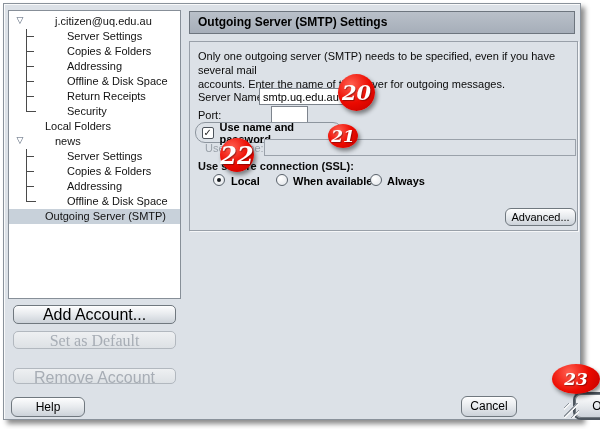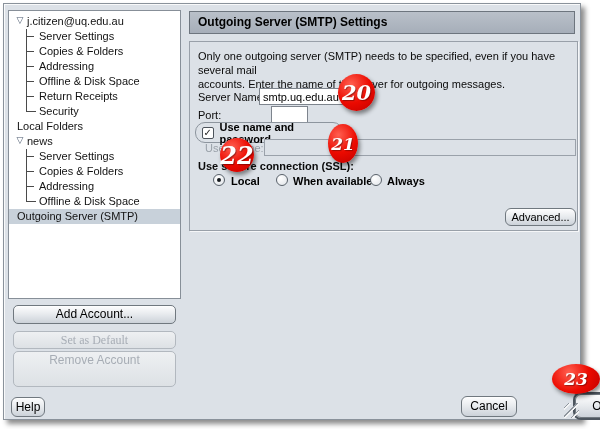--- a/index.html
+++ b/index.html
@@ -15,21 +15,21 @@
     box-shadow:4px 4px 5px rgba(0,0,0,.45), 1px 1px 0 rgba(255,255,255,.8) inset;
     box-sizing:border-box;
   }
   
   .listbox{
     position:absolute;left:4px;top:6px;width:173px;height:289px;
     background:#ffffff;border:1px solid #878f98;box-sizing:border-box;
     padding-top:3px;overflow:hidden;
   }
   .tree-row{height:15px;line-height:15px;display:flex;align-items:center;white-space:nowrap;}
-  .tree-row .lbl{color:#121212;}
+  .tree-row .lbl{color:#121212;margin-left:28px;}
   .tree-row.account{padding-left:5px;}
   .tree-row.plain{padding-left:8px;}
   .tree-row.selected{background:#c8d1da;}
   .tri{
     font-size:9px;color:#46556b;width:12px;display:inline-block;
     text-align:center;margin-right:1px;transform:translateY(-1px);
   }
   .tick{
     display:inline-block;width:10px;height:15px;margin-left:17px;margin-right:3px;
     border-left:1px solid #4a4a4a;position:relative;box-sizing:border-box;flex:0 0 auto;
@@ -45,21 +45,21 @@
     background:linear-gradient(#fdfdfe 0%,#e9ecef 45%,#ccd2d9 100%);
     border:1px solid #70787f;border-radius:5px;color:#000;
     text-align:center;box-sizing:border-box;
     box-shadow:0 1px 0 rgba(255,255,255,.55) inset;
     cursor:default;
   }
   .btn.disabled{
     background:linear-gradient(#eef0f2,#dde1e5);
     border-color:#b2b8bf;color:#a7adb5;box-shadow:none;
   }
-  .side-btn{position:absolute;left:9px;width:163px;height:19px;line-height:17px;font-size:12px;}
+  .side-btn{position:absolute;left:9px;width:163px;height:19px;line-height:17px;font-size:16px;}
   
   .header-bar{
     position:absolute;left:185px;top:7px;width:386px;height:23px;
     background:linear-gradient(#b9c0c9,#a6aeb9);
     border:1px solid #6d757e;box-sizing:border-box;
     font-weight:bold;font-size:12px;line-height:21px;padding-left:8px;color:#000;
   }
   .content-box{
     position:absolute;left:185px;top:37px;width:389px;height:190px;
     border:1px solid #99a0a9;box-sizing:border-box;
@@ -89,42 +89,42 @@
     position:absolute;width:12px;height:12px;border:1px solid #5a626b;border-radius:50%;
     background:radial-gradient(circle at 35% 30%,#ffffff,#dfe3e8);
     box-sizing:border-box;
   }
   .radio .dot{
     position:absolute;left:3px;top:3px;width:4px;height:4px;border-radius:50%;background:#15191e;
   }
   .radio-lbl{position:absolute;top:0;line-height:14px;font-weight:bold;color:#000;}
   .adv-btn{position:absolute;left:315px;top:166px;width:71px;height:18px;line-height:16px;font-size:11px;border-radius:6px;}
   
-  .help-btn{position:absolute;left:7px;top:393px;width:34px;height:20px;line-height:18px;font-size:12px;border-radius:6px;}
+  .help-btn{position:absolute;left:7px;top:393px;width:74px;height:20px;line-height:18px;font-size:12px;border-radius:6px;}
   .cancel-btn{position:absolute;left:457px;top:392px;width:56px;height:21px;line-height:19px;font-size:12px;border-radius:6px;}
   .ok-btn{
     position:absolute;left:523px;top:390px;width:52px;height:24px;line-height:22px;font-size:12px;
     border-radius:6px;box-shadow:0 0 0 2px #4d565f, 0 1px 0 rgba(255,255,255,.55) inset;margin-left:48px;
   }
   .grip{
     position:absolute;right:1px;bottom:1px;width:15px;height:15px;
     background:repeating-linear-gradient(135deg,transparent 0 3px,#8f969e 3px 4px,#f4f5f6 4px 5.5px,transparent 5.5px 6px);
   }
   
   .badge{
     position:absolute;border-radius:50%;
     background:radial-gradient(circle at 35% 28%,#ff5f50 0%,#ec0a00 52%,#c00000 100%);
     color:#fff;font-family:"DejaVu Serif","Liberation Serif",serif;
     font-style:italic;font-weight:bold;
     display:flex;align-items:center;justify-content:center;
     box-shadow:2px 3px 4px rgba(0,0,0,.45);
     text-shadow:1px 1px 1px rgba(0,0,0,.35);
   }
   .badge20{left:338px;top:74px;width:37px;height:37px;font-size:21px;}
-  .badge21{left:328px;top:124px;width:30px;height:39px;font-size:17px;}
+  .badge21{left:328px;top:124px;width:30px;height:24px;font-size:17px;}
   .badge22{left:220px;top:138px;width:34px;height:34px;font-size:24px;}
   .badge23{left:552px;top:364px;width:48px;height:30px;font-size:17px;}
 </style>
 </head>
 <body>
 
 <div class="dialog">
 
   <div class="listbox">
     <div class="tree-row account">
@@ -178,21 +178,21 @@
       <span class="tick last"></span>
       <span class="lbl">Offline &amp; Disk Space</span>
     </div>
     <div class="tree-row plain selected">
       <span class="lbl">Outgoing Server (SMTP)</span>
     </div>
   </div>
 
   <div class="btn side-btn" style="top:301px;">Add Account...</div>
   <div class="btn side-btn disabled" style="top:327px;height:18px;font-family:Liberation Serif, serif;">Set as Default</div>
-  <div class="btn side-btn disabled" style="top:347px;height:36px;">Remove Account</div>
+  <div class="btn side-btn disabled" style="top:364px;height:16px;">Remove Account</div>
 
   <div class="header-bar">Outgoing Server (SMTP) Settings</div>
 
   <div class="content-box">
     <div class="desc">
       <span>Only one outgoing server (SMTP) needs to be specified, even if you have several mail</span><br>
       <span>accounts. Enter the name of the server for outgoing messages.</span>
     </div>
 
     <div class="flabel" style="left:8px;top:49px;">Server Name:</div>

